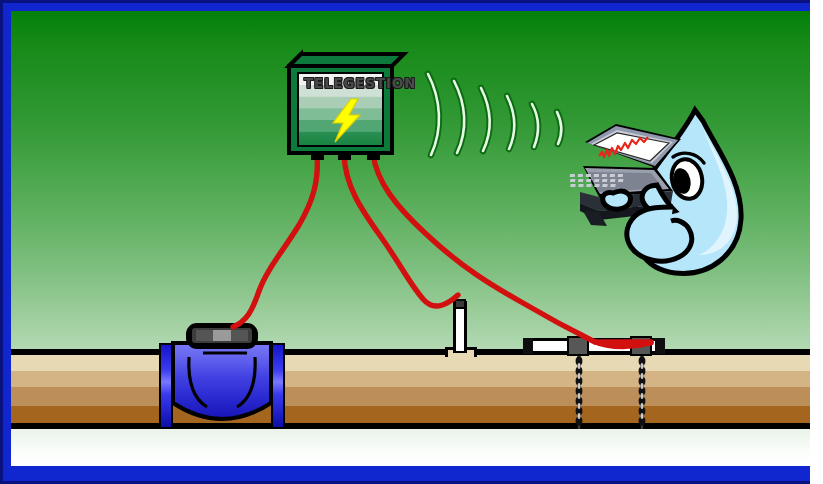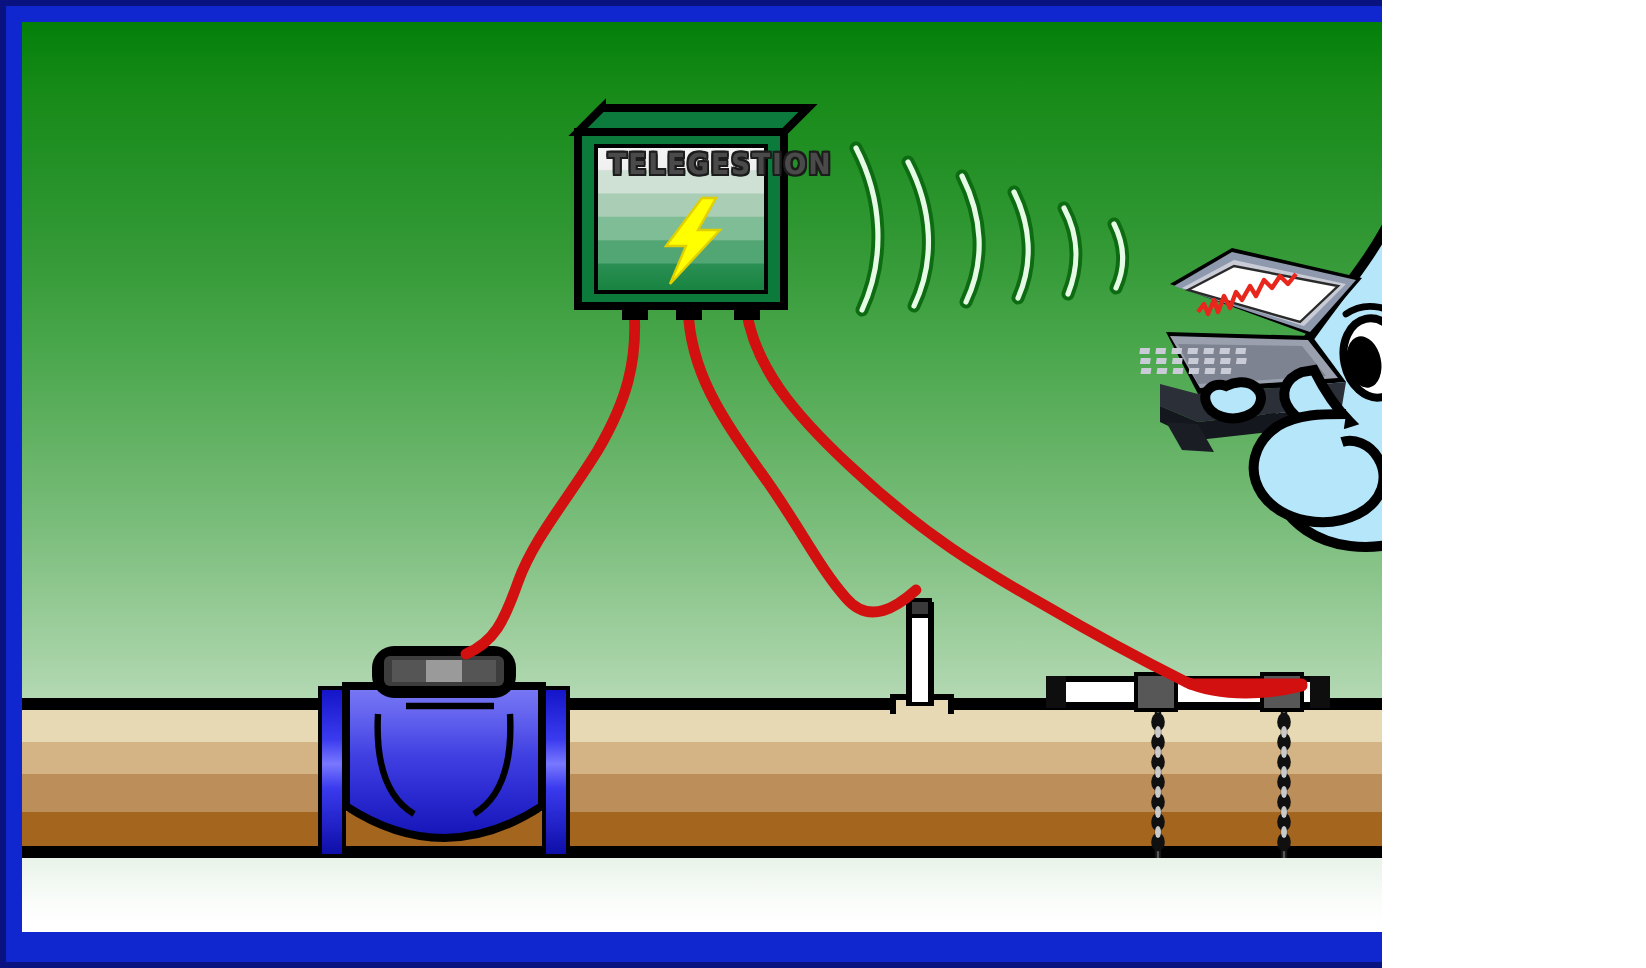--- a/index.html
+++ b/index.html
@@ -1,19 +1,19 @@
 <!DOCTYPE html>
 <html><head>
 <meta charset="utf-8">
 <style>
   html,body{margin:0;padding:0;background:#ffffff;}
   body{font-family:"Liberation Sans",sans-serif;}
   #stage{
     position:relative;
-    width:691px;height:484px;
+    width:810px;height:484px;
     overflow:hidden;
     background:#0d22cc;
     box-sizing:border-box;
   }
   
   #frame{
     position:absolute;left:0;top:0;width:823px;height:484px;
     box-sizing:border-box;
     border:3px solid #0a1280;
     background:#1026ce;

